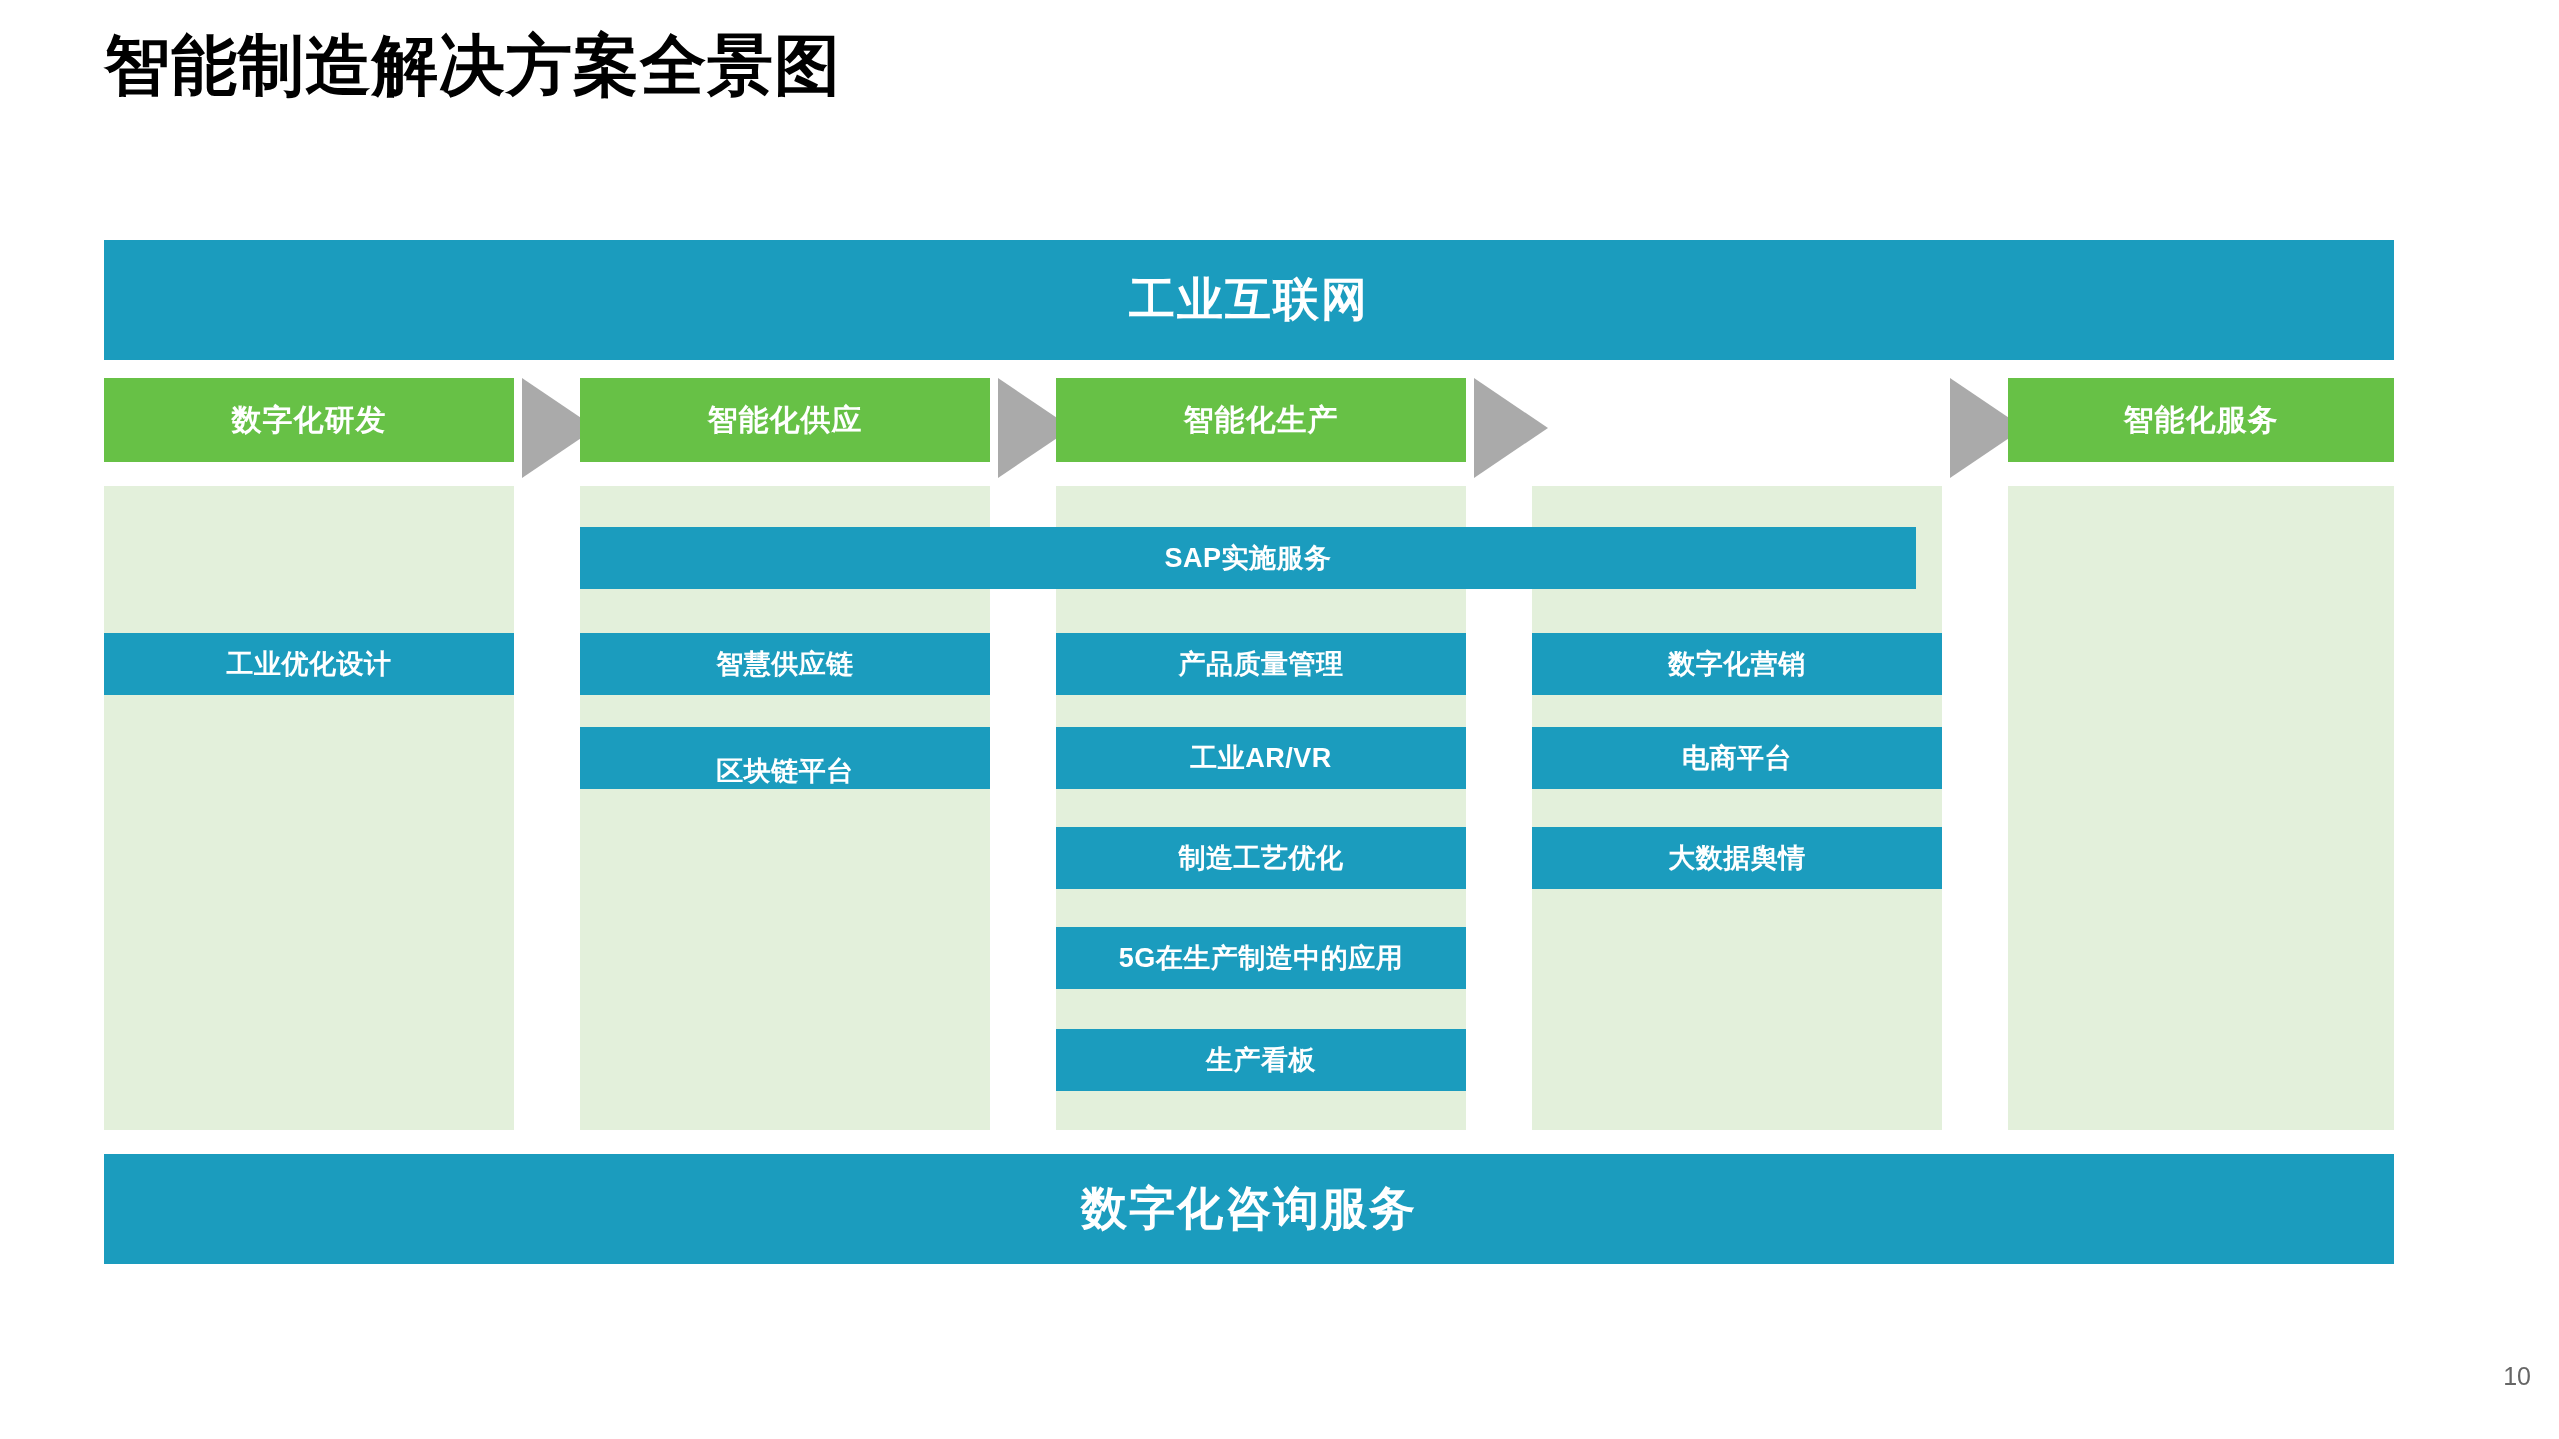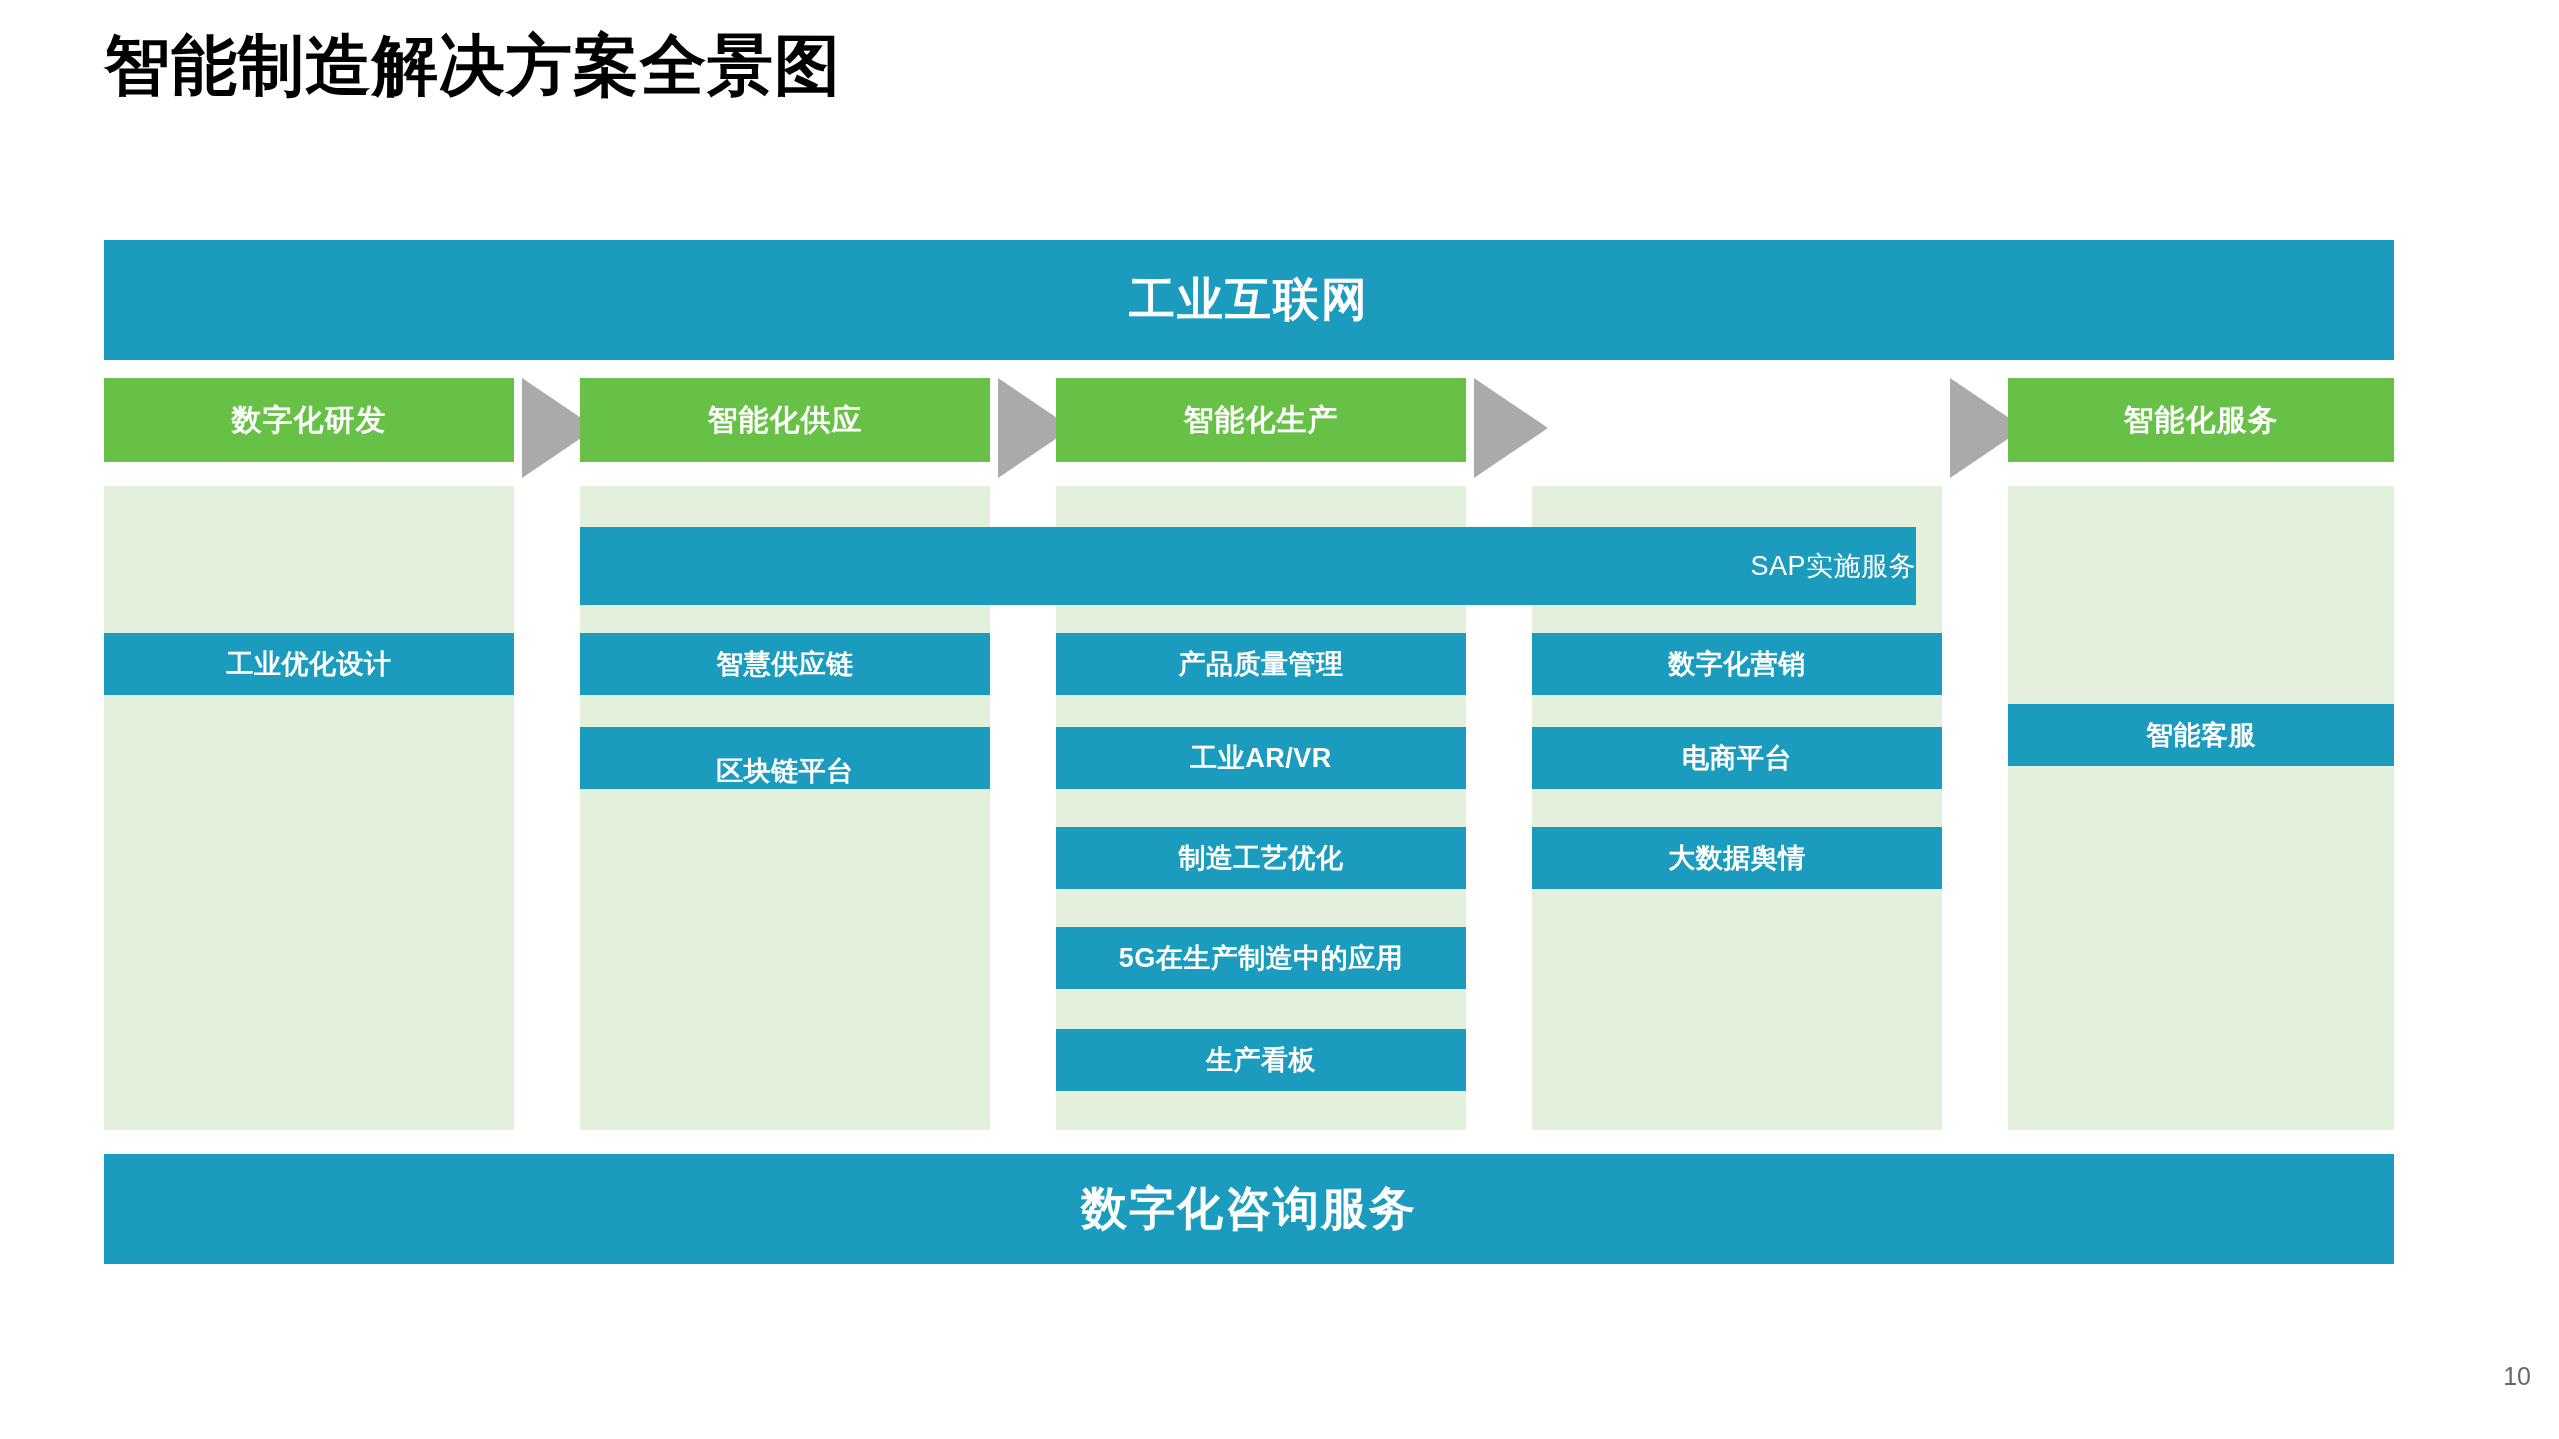--- a/index.html
+++ b/index.html
@@ -104,28 +104,28 @@
     white-space: nowrap;
     height: 62px;
   }
 
   
   .sap-bar {
     position: absolute;
     left: 580px;
     top: 527px;
     width: 1336px;
-    height: 78px;
+    height: 62px;
     background: #1B9CBE;
     color: #ffffff;
     display: flex;
     align-items: center;
-    justify-content: flex-end;
+    justify-content: center;
     font-size: 27px;
-    font-weight: 400;
+    font-weight: 700;
     letter-spacing: 0.5px;
     white-space: nowrap;
   }
 
   
   .page-num {
     position: absolute;
     right: 28px;
     bottom: 48px;
     font-size: 25px;
@@ -225,23 +225,20 @@
       <svg viewBox="0 0 74 100" xmlns="http://www.w3.org/2000/svg" aria-hidden="true">
         <polygon points="0,0 74,50 0,100" fill="#AAAAAA"></polygon>
       </svg>
     </div>
 
     <div class="col" style="left:1904px;width:386px;">
       <div class="col-head">
         <span>智能化服务</span>
       </div>
       <div class="col-body"></div>
-      <div class="chip" style="left:0px;top:326px;width:386px;">
-        <span>智能客服</span>
-      </div>
     </div>
 
   </div>
 
   <div class="sap-bar">
     <span>SAP实施服务</span>
   </div>
 
   <div class="band band-bottom">
     <span>数字化咨询服务</span>

